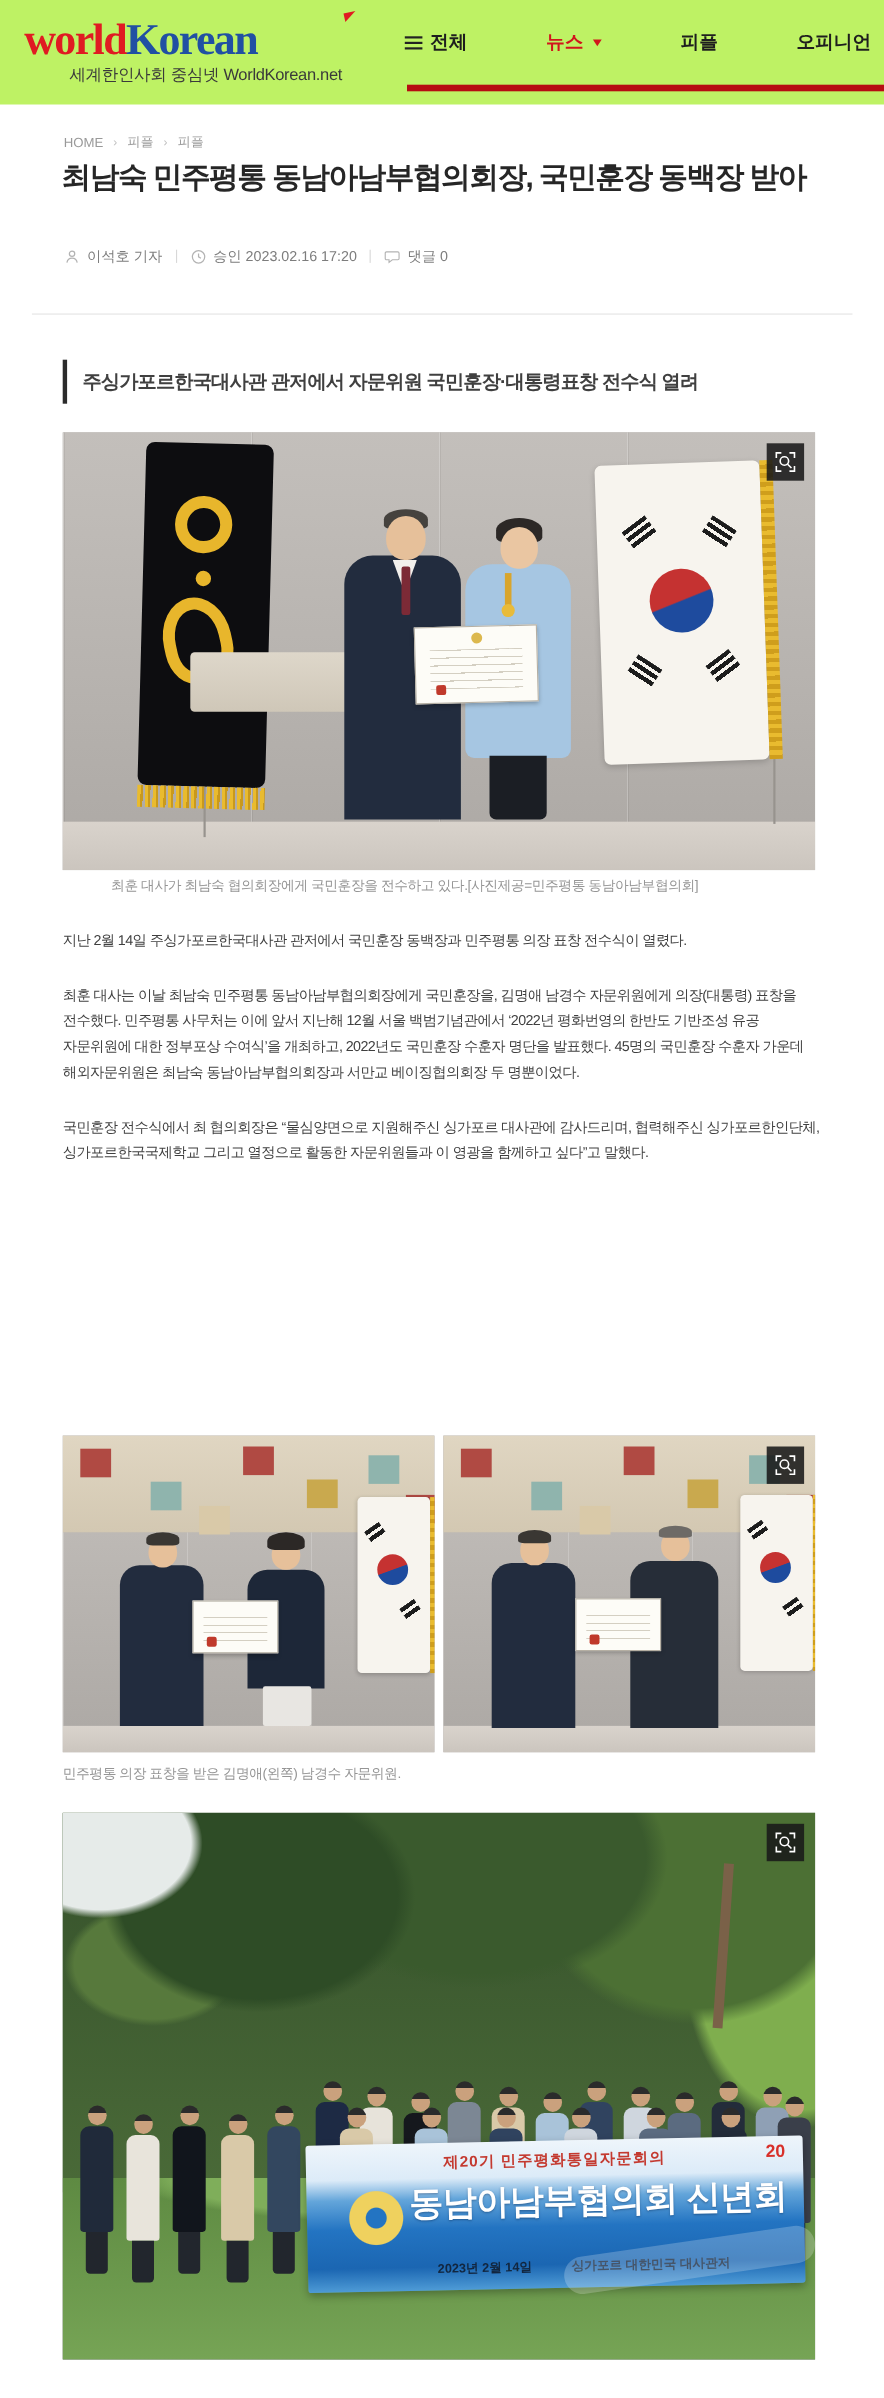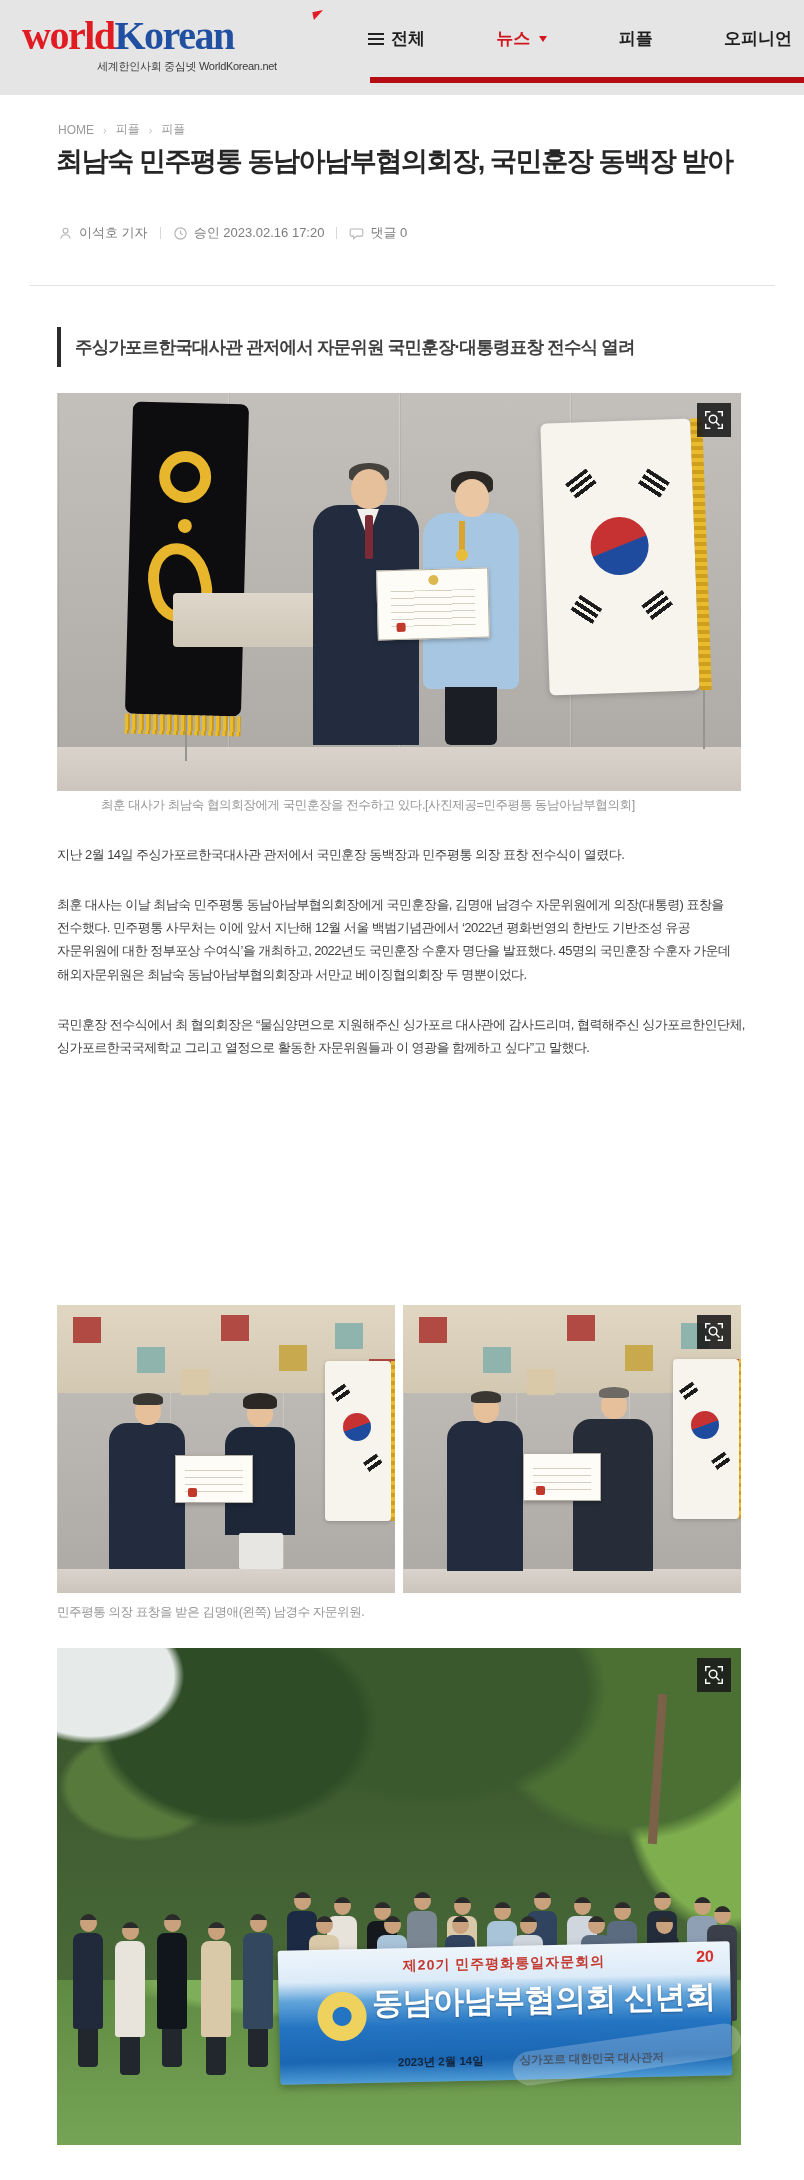--- a/index.html
+++ b/index.html
@@ -1,28 +1,28 @@
 <!DOCTYPE html>
 <html><head>
 <meta charset="utf-8">
 <style>
   * { box-sizing: border-box; margin: 0; padding: 0; }
   html,body { background:#fff; }
   body { font-family:"Liberation Sans", sans-serif; width:804px; }
   .page { position:relative; width:804px; height:2180px; overflow:hidden; background:#fff; }
 
   
-  .hdr { position:absolute; top:0; left:0; width:804px; height:95px; background:#e5e5e5; }
+  .hdr { position:absolute; top:0; left:0; width:804px; height:95px; background:#bef264; }
   .logo { position:absolute; left:22px; top:16px; width:330px; }
   .logo-line { position:relative; font-family:"Liberation Serif", serif; font-weight:700; font-size:40px; letter-spacing:-1.5px; line-height:1; }
   .logo-world { color:#e01b22; }
   .logo-korean { color:#2150a3; }
   .flag-accent { position:absolute; right:28px; top:-5px; width:0; height:0;
     border-left:11px solid #e01b22; border-bottom:8px solid transparent; transform:rotate(-12deg); }
-  .logo-tag { margin-top:3px; text-align:center; font-size:11px; color:#3a3a3a; letter-spacing:-0.3px; }
+  .logo-tag { margin-top:3px; text-align:center; font-size:15px; color:#3a3a3a; letter-spacing:-0.3px; }
 
   .nav { position:absolute; left:368px; top:27px; width:424px; display:flex; justify-content:space-between; align-items:center;gap:22px; }
   .nav-item { display:flex; align-items:center; gap:7px; font-size:17px; font-weight:700; color:#1e1e1e; cursor:pointer; }
   .nav-item.active { color:#d1161c; }
   .ham { position:relative; width:16px; height:12px; }
   .ham span { position:absolute; left:0; width:16px; height:2px; background:#222; }
   .ham span:nth-child(1){top:0;} .ham span:nth-child(2){top:5px;} .ham span:nth-child(3){top:10px;}
   .caret { width:0; height:0; border-left:4.5px solid transparent; border-right:4.5px solid transparent; border-top:6px solid #d1161c; margin-left:2px; }
   .red-bar { position:absolute; top:77px; left:370px; width:434px; height:6px; background:#b60d12; }
 

